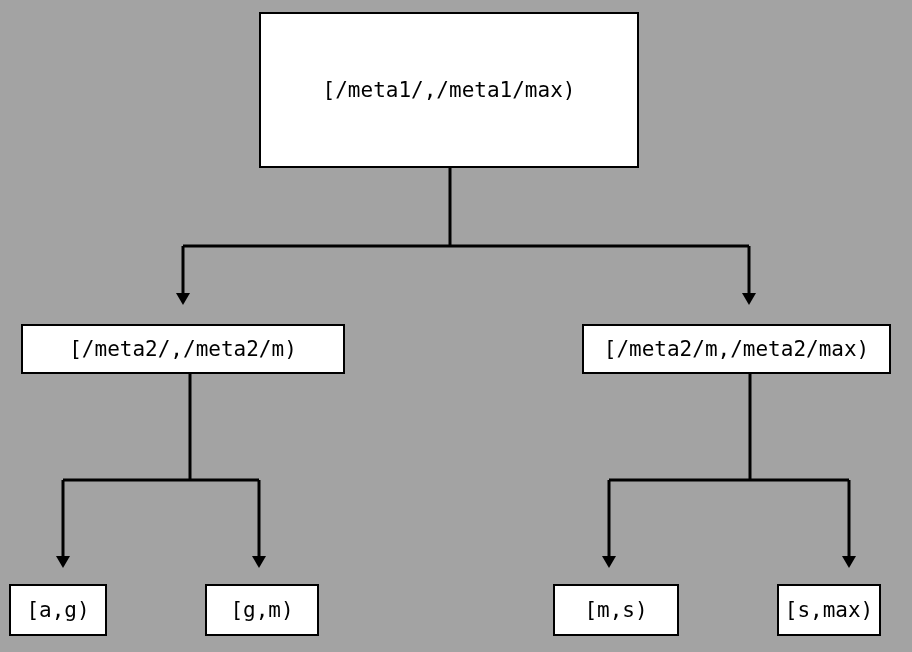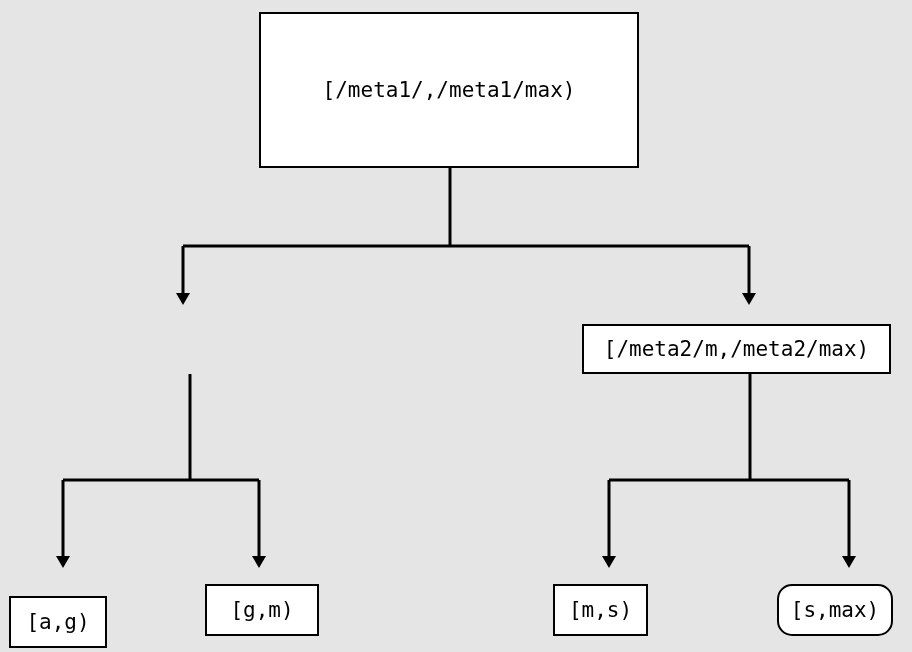--- a/index.html
+++ b/index.html
@@ -11,21 +11,21 @@
   body {
     width: 912px;
     height: 652px;
     font-family: "DejaVu Sans Mono", "Liberation Mono", monospace;
     overflow: hidden;
   }
   #diagram-root {
     position: relative;
     width: 912px;
     height: 652px;
-    background: #e5e5e5;
+    background: #a3a3a3;
   }
   #edge-layer {
     position: absolute;
     left: 0;
     top: 0;
     width: 912px;
     height: 652px;
     pointer-events: none;
   }
   .node {
@@ -67,40 +67,38 @@
     justify-content: center;
   }
   #node-l2-left .node-label,
   #node-l2-right .node-label { font-size: 21px; }
   
   #node-leaf-ag {
     left: 9px;
     top: 584px;
     width: 98px;
     height: 52px;
-    margin-top: 12px;
   }
   #node-leaf-gm {
     left: 205px;
     top: 584px;
     width: 114px;
     height: 52px;
   }
   #node-leaf-ms {
     left: 553px;
     top: 584px;
-    width: 95px;
+    width: 126px;
     height: 52px;
   }
   #node-leaf-smax {
     left: 777px;
     top: 584px;
-    width: 116px;
+    width: 104px;
     height: 52px;
-    border-radius: 15px;
   }
   #node-leaf-ag .node-label,
   #node-leaf-gm .node-label,
   #node-leaf-ms .node-label,
   #node-leaf-smax .node-label { font-size: 21px; }
 </style>
 </head>
 <body>
 
 <div id="diagram-root">
@@ -137,20 +135,23 @@
       <path d="M 849 480 L 849 556" stroke="#000000" stroke-width="3" fill="none"></path>
       <path d="M 602 556 L 616 556 L 609 568 Z" fill="#000000"></path>
       <path d="M 842 556 L 856 556 L 849 568 Z" fill="#000000"></path>
     </g>
   </svg>
 
   <div class="node" id="node-root">
     <span class="node-label">[/meta1/,/meta1/max)</span>
   </div>
 
+  <div class="node" id="node-l2-left">
+    <span class="node-label">[/meta2/,/meta2/m)</span>
+  </div>
 
   <div class="node" id="node-l2-right">
     <span class="node-label">[/meta2/m,/meta2/max)</span>
   </div>
 
   <div class="node" id="node-leaf-ag">
     <span class="node-label">[a,g)</span>
   </div>
 
   <div class="node" id="node-leaf-gm">

